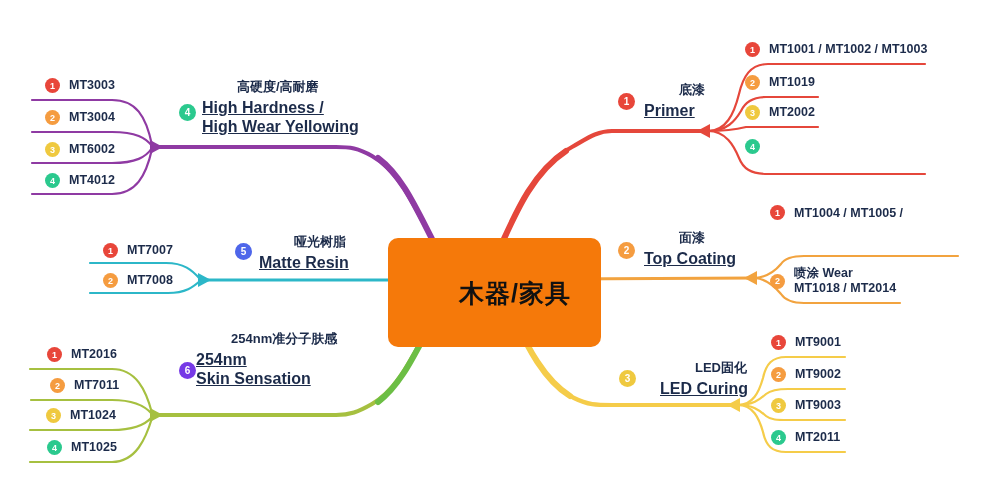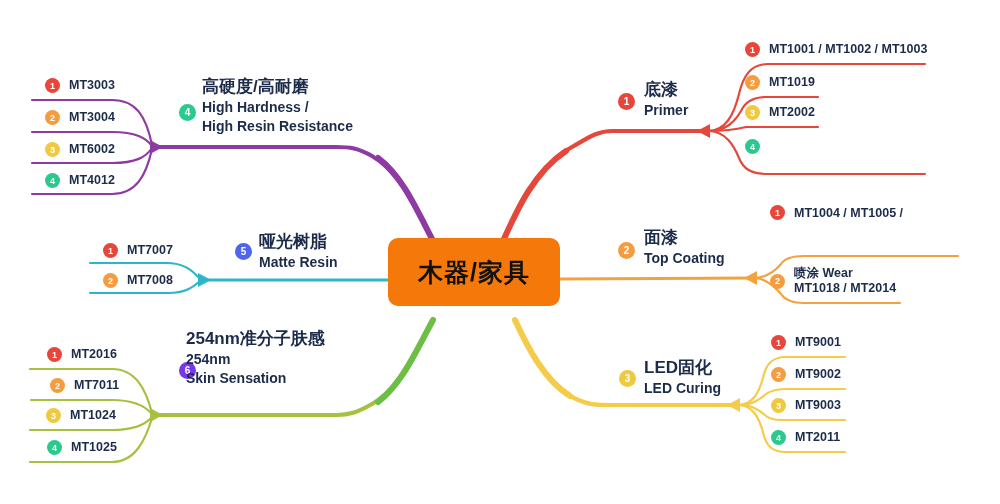--- a/index.html
+++ b/index.html
@@ -3,29 +3,29 @@
 <meta charset="utf-8">
 <style>
   html,body{margin:0;padding:0;background:#ffffff;}
   #canvas{
     position:relative;width:1000px;height:504px;overflow:hidden;
     font-family:"Liberation Sans","DejaVu Sans",sans-serif;
     background:#ffffff;color:#1C2B4A;
   }
   #wires{position:absolute;left:0;top:0;width:1000px;height:504px;}
   .center-box{
-    position:absolute;left:388px;top:238px;width:172px;height:68px;
+    position:absolute;left:388px;top:238px;width:172px;height:109px;
     background:#F5790A;border-radius:10px;display:flex;flex-direction:row;
-    align-items:center;justify-content:center;color:#111;font-weight:bold;
+    align-items:center;justify-content:center;color:#111;font-weight:bold;padding-left:41px;
   }
   .center-box .zh{font-size:25px;line-height:28px;letter-spacing:1px;}
   .center-box .en{font-size:15px;line-height:20px;margin-top:4px;}
   .btitle{position:absolute;font-weight:bold;white-space:nowrap;}
-  .btitle .zh{font-size:17px;line-height:22px;}
-  .btitle .en{font-size:14px;line-height:19px;}
+  .btitle .zh{font-size:13px;line-height:22px;margin-left:35px;}
+  .btitle .en{font-size:16px;line-height:19px;text-decoration:underline;}
   .badge{
     position:absolute;width:17px;height:17px;border-radius:50%;
     color:#fff;font-size:10px;font-weight:bold;
     display:flex;align-items:center;justify-content:center;
   }
   .row{
     position:absolute;display:flex;align-items:center;gap:9px;
     font-size:12.5px;font-weight:bold;white-space:nowrap;
   }
   .cbadge{
@@ -98,40 +98,40 @@
     <div class="en">Primer</div>
   </div>
 
   <span class="badge" style="left: 618px; top: 242px; background: rgb(245, 156, 64);">2</span>
   <div class="btitle" style="left:644px;top:227px">
     <div class="zh">面漆</div>
     <div class="en">Top Coating</div>
   </div>
 
   <span class="badge" style="left: 619px; top: 370px; background: rgb(239, 201, 63);">3</span>
-  <div class="btitle" style="left:644px;top:357px">
+  <div class="btitle" style="left:660px;top:357px">
     <div class="zh">LED固化</div>
     <div class="en">LED Curing</div>
   </div>
 
   <span class="badge" style="left: 179px; top: 104px; background: rgb(43, 201, 142);">4</span>
   <div class="btitle" style="left:202px;top:76px">
     <div class="zh">高硬度/高耐磨</div>
     <div class="en">High Hardness /</div>
-    <div class="en">High Resin Resistance</div>
+    <div class="en">High Wear Yellowing</div>
   </div>
 
   <span class="badge" style="left: 235px; top: 243px; background: rgb(78, 102, 234);">5</span>
   <div class="btitle" style="left:259px;top:231px">
     <div class="zh">哑光树脂</div>
     <div class="en">Matte Resin</div>
   </div>
 
   <span class="badge" style="left: 179px; top: 362px; background: rgb(118, 57, 230);">6</span>
-  <div class="btitle" style="left:186px;top:328px">
+  <div class="btitle" style="left:196px;top:328px">
     <div class="zh">254nm准分子肤感</div>
     <div class="en">254nm</div>
     <div class="en">Skin Sensation</div>
   </div>
 
   <div class="row" style="left:745px;top:42px">
     <span class="cbadge" style="background: rgb(232, 70, 58);">1</span>
     <div class="lines">
         <div>MT1001 / MT1002 / MT1003</div>
       </div>

